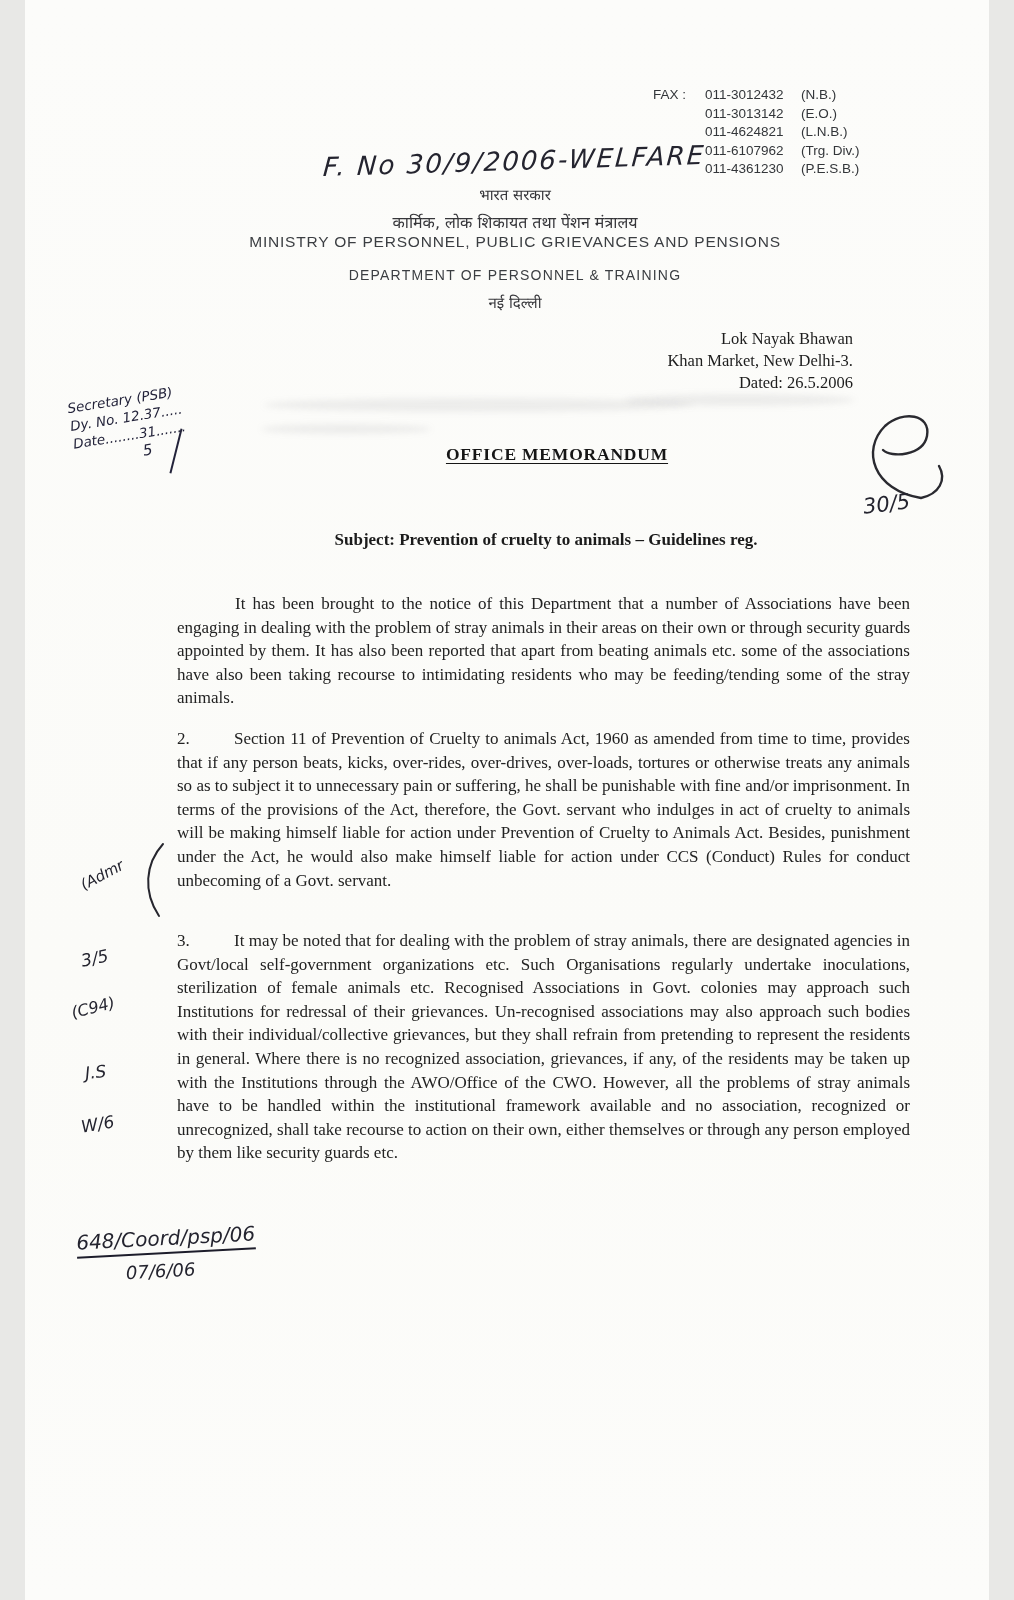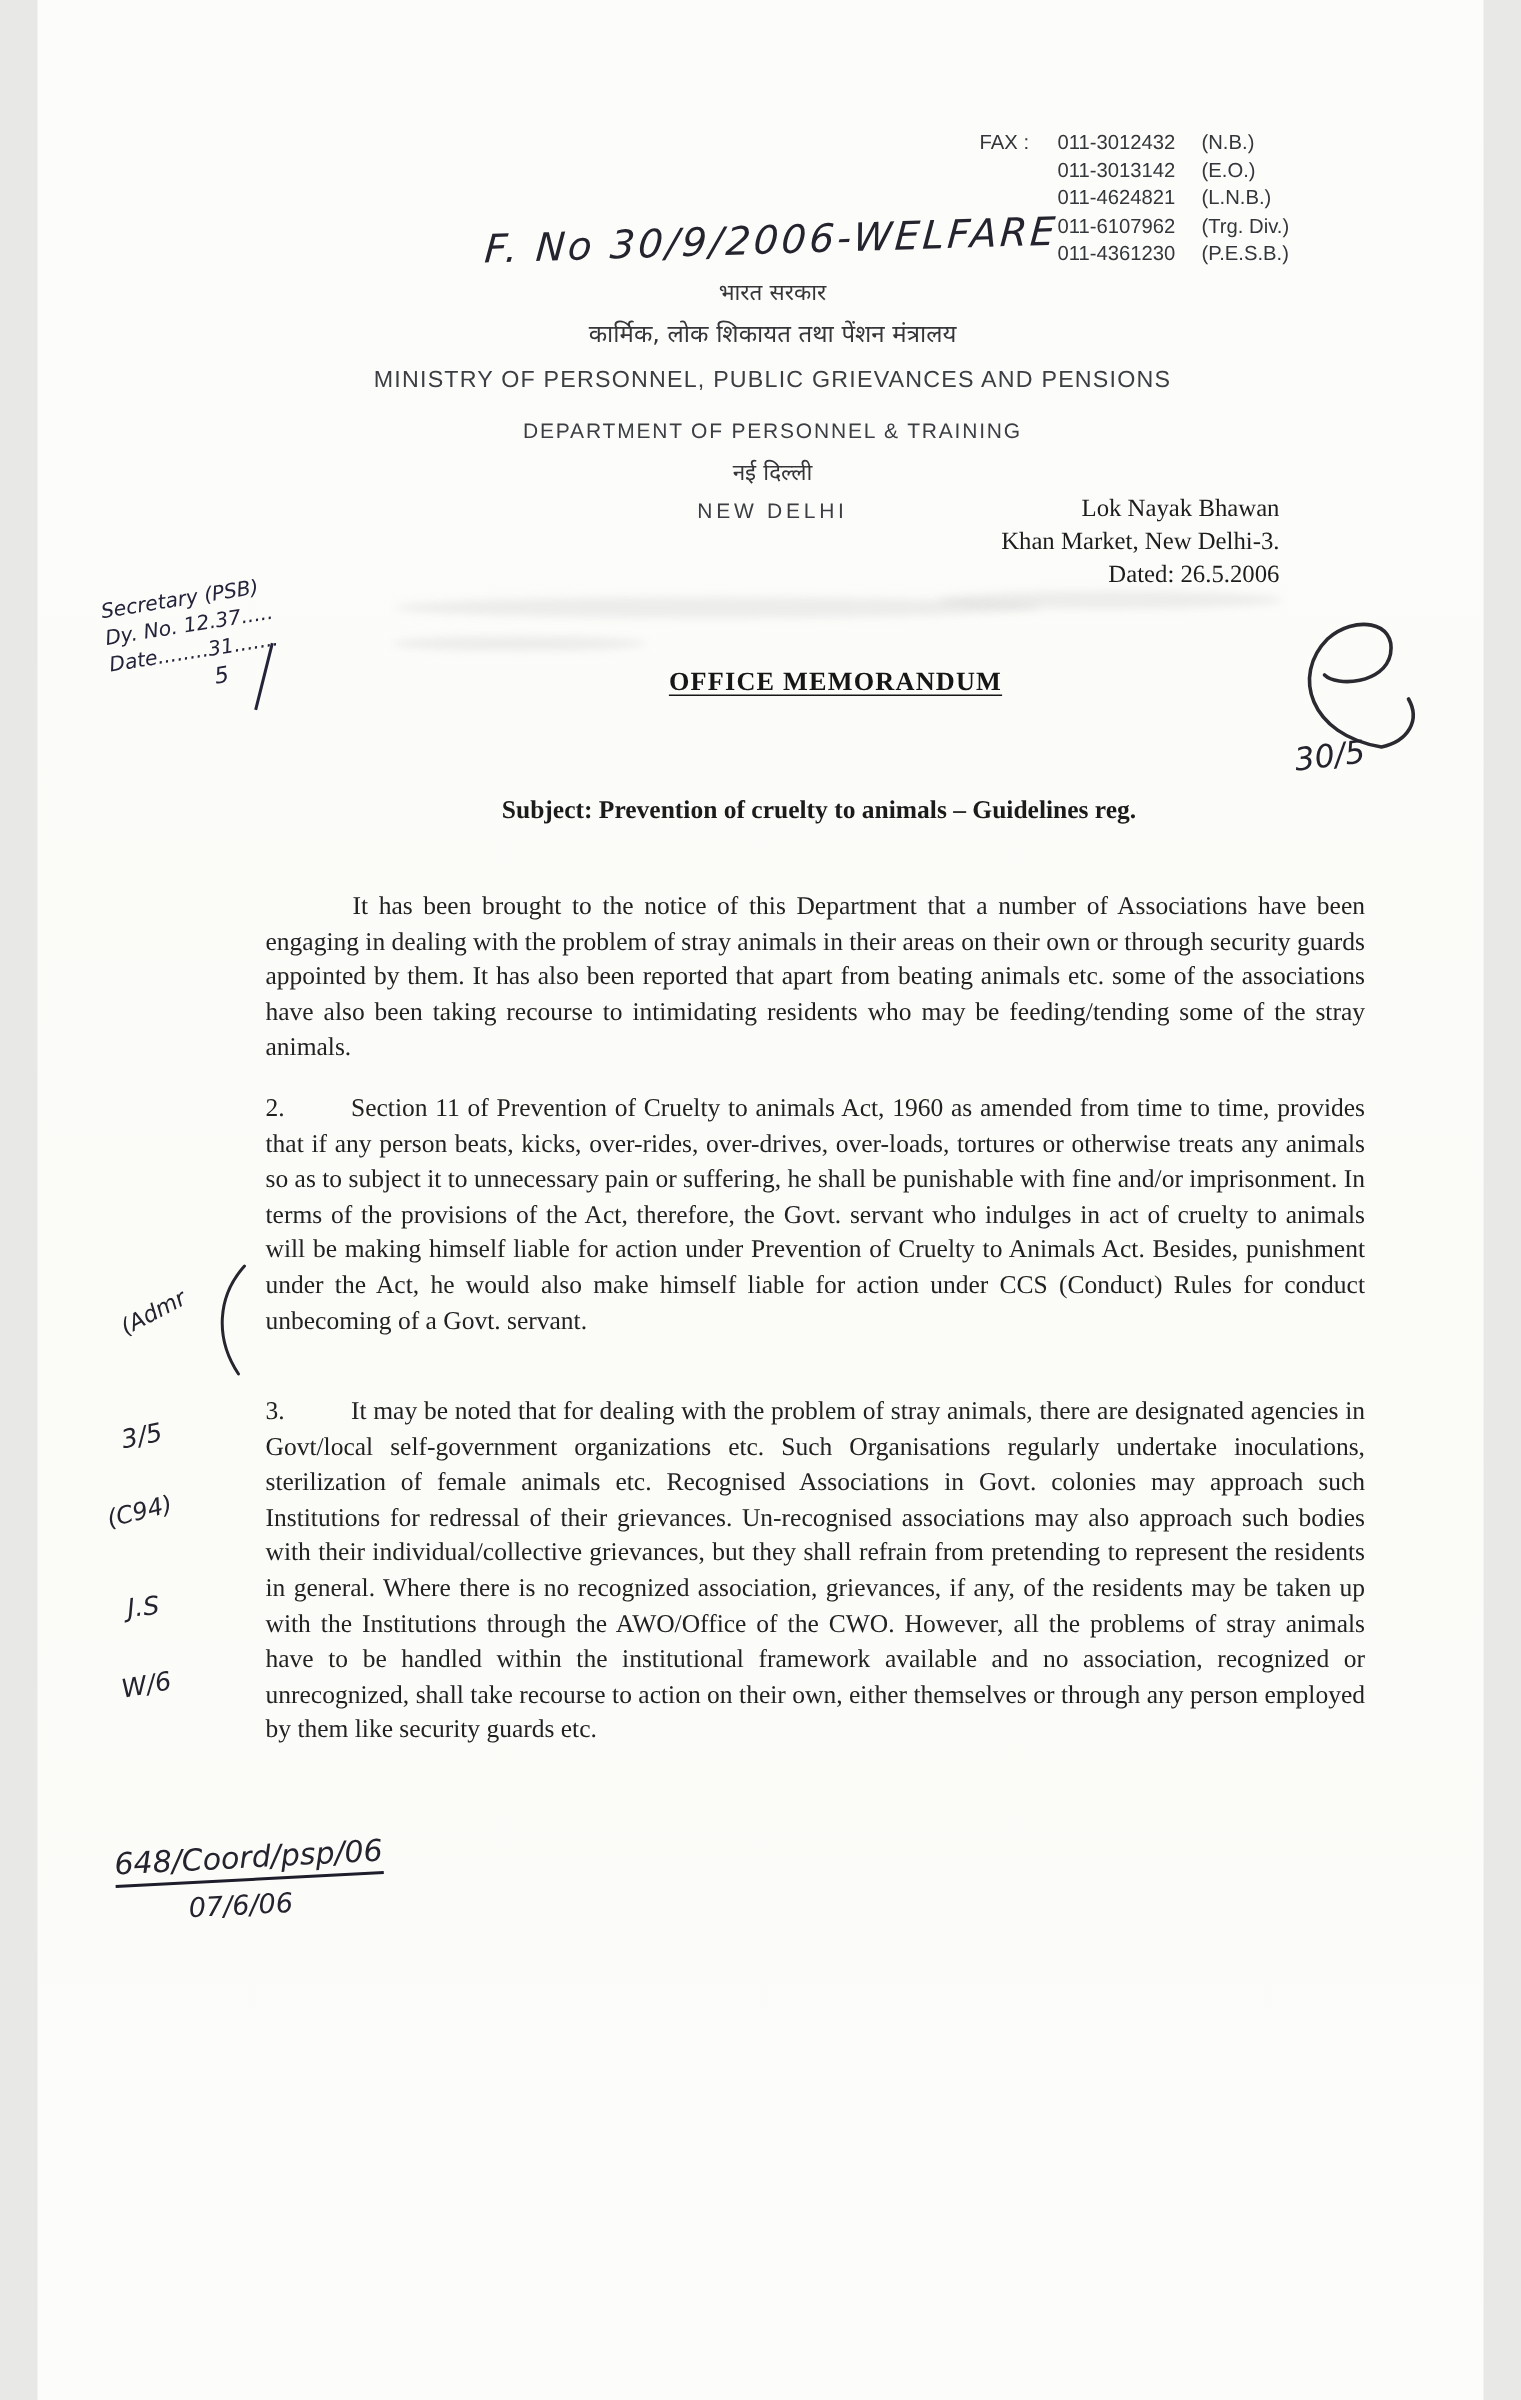--- a/index.html
+++ b/index.html
@@ -21,21 +21,21 @@
   
   .hand{font-family:"DejaVu Sans", cursive;font-style:italic;color:#24242f;}
   .fileno{position:absolute;left:298px;top:146px;font-size:26px;letter-spacing:2px;transform:rotate(-1.8deg) skewX(-6deg);white-space:nowrap;}
   
   .lh{position:absolute;top:184px;left:0;width:980px;text-align:center;}
   .lh .hi{font-family:"DejaVu Sans",sans-serif;color:#36363a;}
   .lh .en{font-family:"Liberation Sans",sans-serif;color:#3b3e42;}
   .lh-hi1{font-size:15px;margin-top:0;}
   .lh-en1{font-size:15px;letter-spacing:1.5px;margin-top:4px;}
   .lh-hi2{font-size:16px;margin-top:7px;}
-  .lh-en2{font-size:15.5px;letter-spacing:.8px;margin-top:12px;}
+  .lh-en2{font-size:15.5px;letter-spacing:.8px;margin-top:0;}
   .lh-hi3{font-size:16px;margin-top:8px;}
   .lh-en3{font-size:14px;letter-spacing:1.2px;margin-top:16px;}
   .lh-hi4{font-size:15px;margin-top:9px;}
   .lh-en4{font-size:14px;letter-spacing:2.5px;margin-top:8px;}
   
   .addr{position:absolute;top:328px;right:136px;text-align:right;font-size:16.5px;line-height:22px;color:#1d1d1d;}
   
   .stamp{position:absolute;left:46px;top:390px;transform:rotate(-9deg);font-size:13.5px;line-height:18px;color:#23233a;white-space:nowrap;}
   .stamp .s5{margin-left:68px;font-size:15px;}
   .stamp-slash{position:absolute;left:150px;top:428px;width:2px;height:46px;background:#23233a;transform:rotate(14deg);}
@@ -95,21 +95,20 @@
   </div>
 
   <div class="hand fileno">F. No 30/9/2006-WELFARE</div>
 
   <div class="lh">
     <div class="hi lh-hi1">भारत सरकार</div>
     <div class="hi lh-hi2">कार्मिक, लोक शिकायत तथा पेंशन मंत्रालय</div>
     <div class="en lh-en2">MINISTRY OF PERSONNEL, PUBLIC GRIEVANCES AND PENSIONS</div>
     <div class="en lh-en3">DEPARTMENT OF PERSONNEL &amp; TRAINING</div>
     <div class="hi lh-hi4">नई दिल्ली</div>
-    <div class="en lh-en4">NEW DELHI</div>
   </div>
 
   <div class="addr">
     <div>Lok Nayak Bhawan</div>
     <div>Khan Market, New Delhi-3.</div>
     <div>Dated: 26.5.2006</div>
   </div>
 
   <div class="hand stamp">
     <div>Secretary (PSB)</div>

